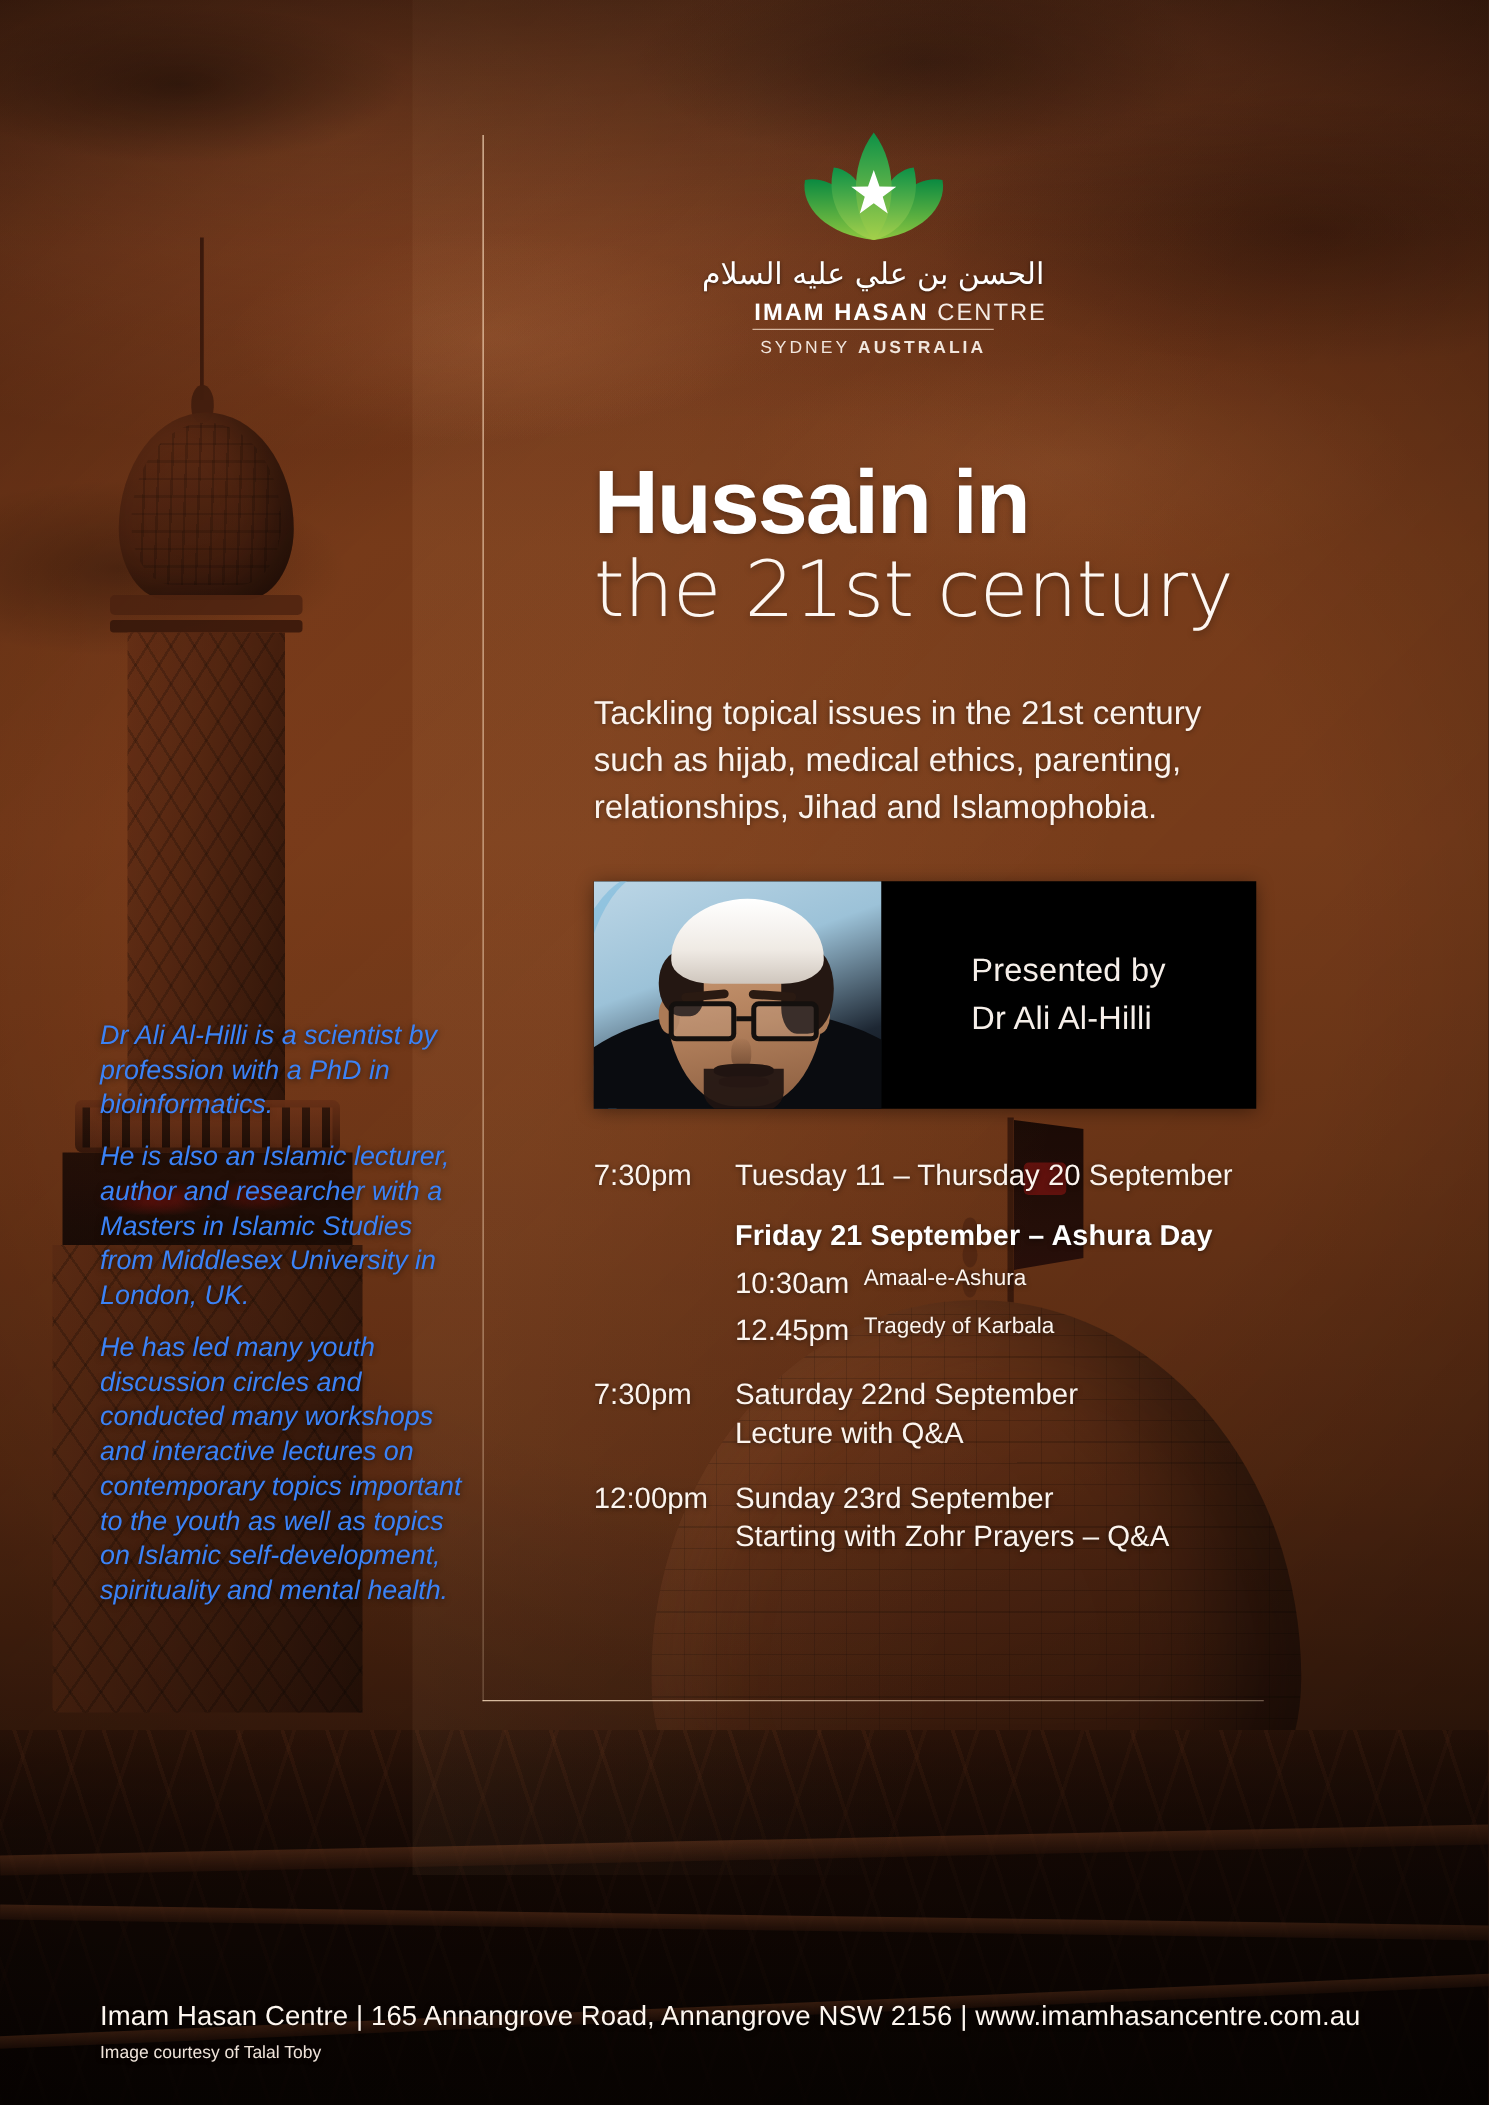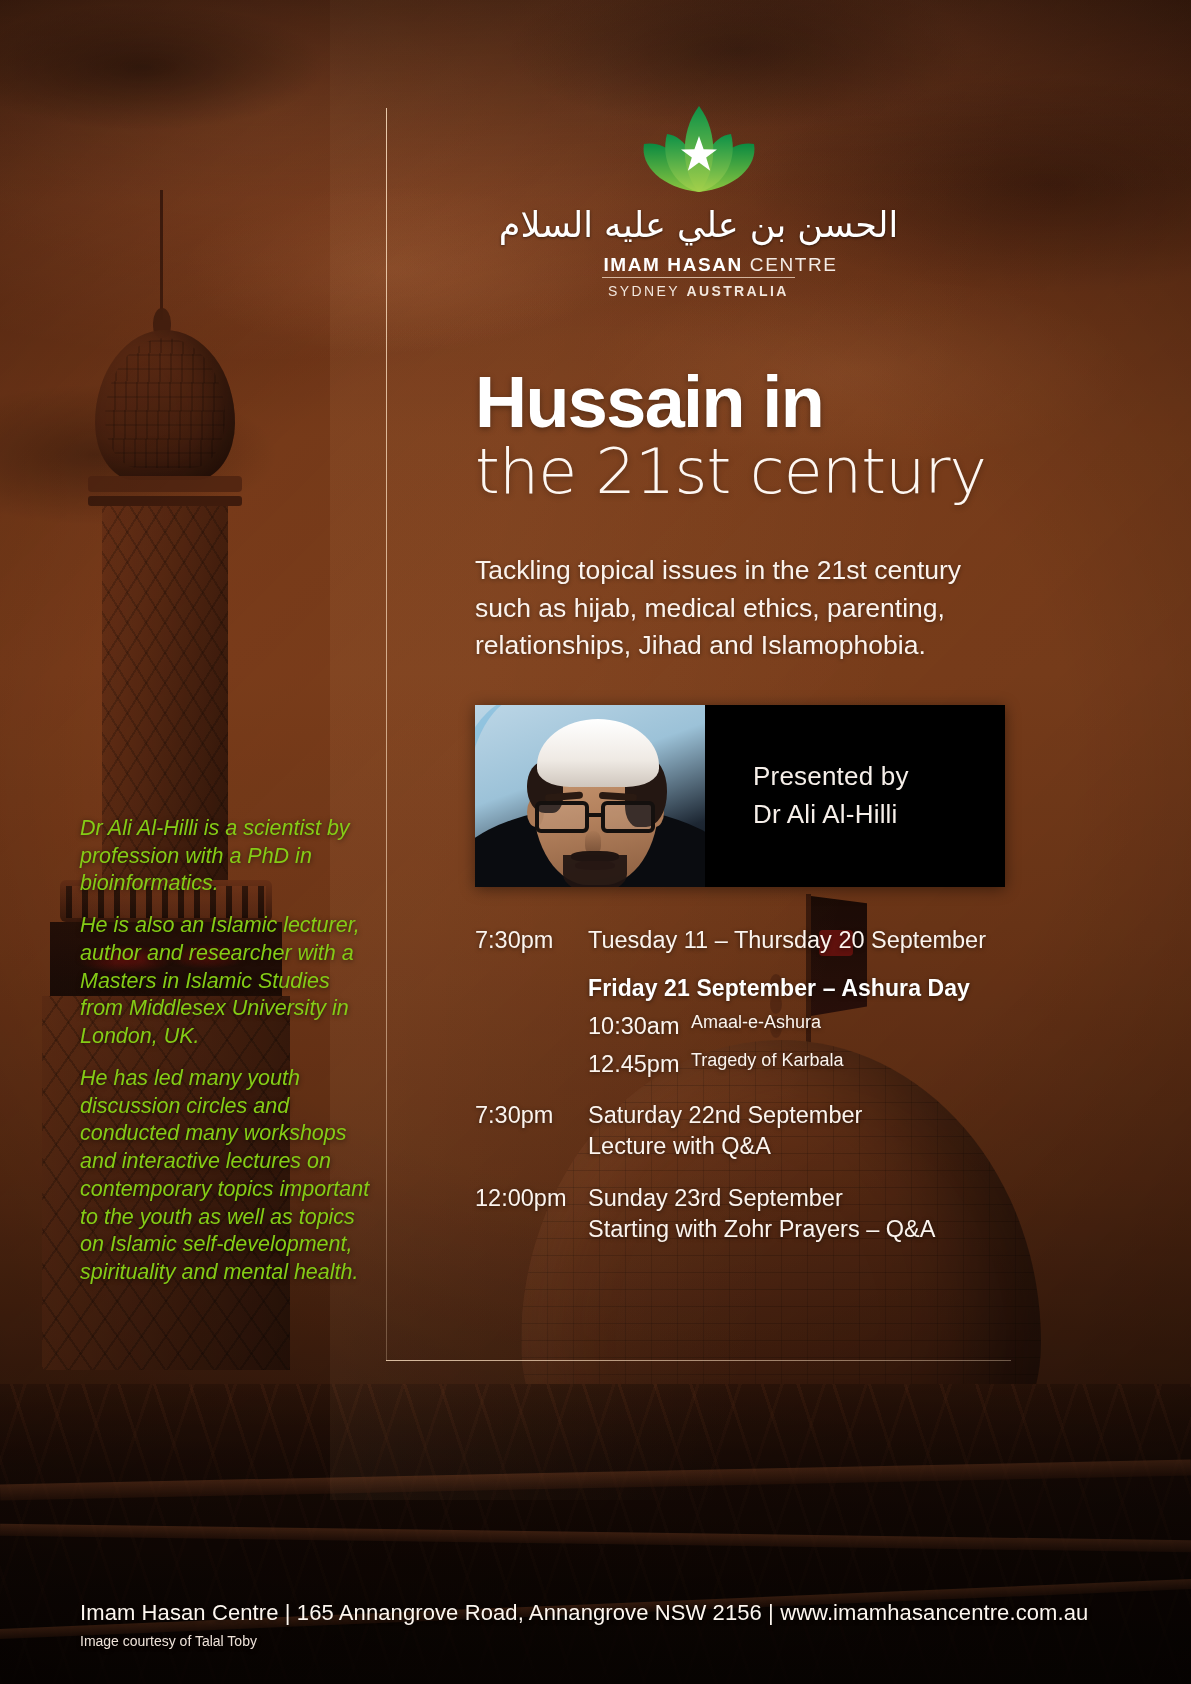--- a/index.html
+++ b/index.html
@@ -180,21 +180,21 @@
   }
 
   
   .logo-block { position:absolute; left:386px; top:100px; width:625px; text-align:center; }
 
   .lotus { width:130px; height:96px; margin:0 auto; display:block; }
 
   .arabic {
     margin-top:8px;
     font-family:"DejaVu Sans", sans-serif;
-    font-size:35px; color:#ffffff; line-height:1.25;
+    font-size:24px; color:#ffffff; line-height:1.25;
     direction:rtl; letter-spacing:.2px;
     text-shadow:0 1px 3px rgba(0,0,0,.5);
   }
   .brand-line {
     margin-top:6px;
     font-size:19px; letter-spacing:1.6px; color:#ffffff;margin-left:44px;
   }
   .brand-line .b-strong { font-weight:700; }
   .brand-line .b-light  { font-weight:300; color:#f4ece6; }
 
@@ -271,21 +271,21 @@
   .p-lens.l { left:2px; } .p-lens.r { left:68px; }
   .p-bridge { position:absolute; left:56px; top:12px; width:14px; height:4px; background:#14100e; }
   .p-nose { position:absolute; left:110px; top:126px; width:16px; height:24px;
     background:linear-gradient(180deg,rgba(140,96,66,.1),rgba(112,74,50,.8)); border-radius:40%; }
   .p-mouth { position:absolute; left:100px; top:156px; width:40px; height:9px; background:#6d3a30; border-radius:40%; }
   .p-beard { position:absolute; left:88px; top:150px; width:64px; height:38px; background:#211511; border-radius:0 0 50% 50%; opacity:.92;}
   .p-moustache { position:absolute; left:96px; top:146px; width:48px; height:11px; background:#211511; border-radius:40%; }
 
   .presenter-text {
     flex:1; display:flex; flex-direction:column; justify-content:center;
-    padding-left:48px; color:#f6efe9;
+    padding-left:72px; color:#f6efe9;
   }
   .presenter-text div {
     font-size:26px; font-weight:300; line-height:1.45; letter-spacing:.2px;
   }
 
   
   .schedule { position:absolute; left:475px; top:925px; width:540px; color:#fbf4ee; }
   .sch-row { display:flex; margin-bottom:6px; }
   .sch-time {
     width:113px; flex:none;
@@ -312,21 +312,21 @@
   }
   .ash-name {
     font-size:18px; font-weight:300; line-height:1.3;
     text-shadow:0 1px 4px rgba(0,0,0,.5);
   }
   .gap-before { margin-top:21px; }
 
   
   .bio {
     position:absolute; left:80px; top:815px; width:290px;
-    color:#84cc16;
+    color:#3b82f6;
     font-style:italic; font-weight:300;
     font-size:21.5px; line-height:1.29;
     text-shadow:0 1px 5px rgba(0,0,0,.62);
   }
   .bio p { margin-bottom:14px; }
   .bio p:last-child { margin-bottom:0; }
 
   
   .footer { position:absolute; left:80px; top:1600px; width:1040px; }
   .footer-main {

